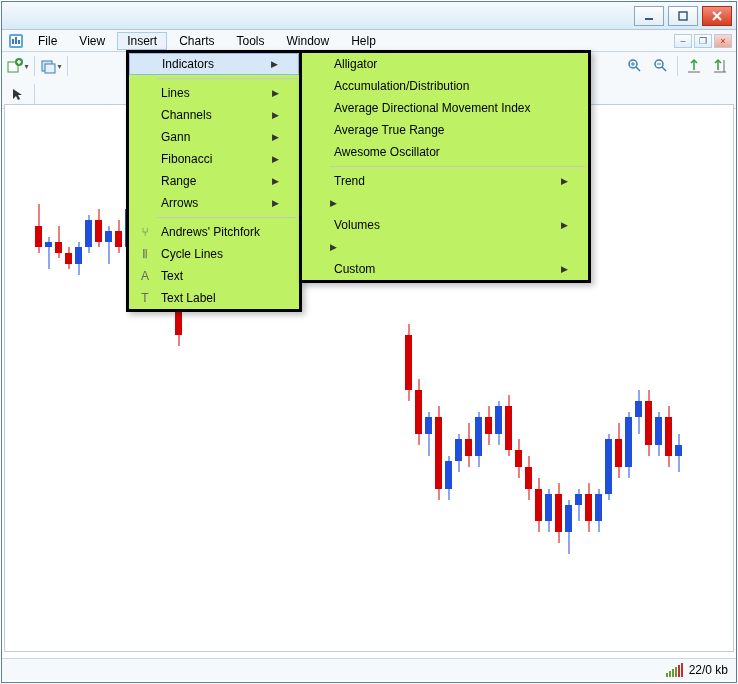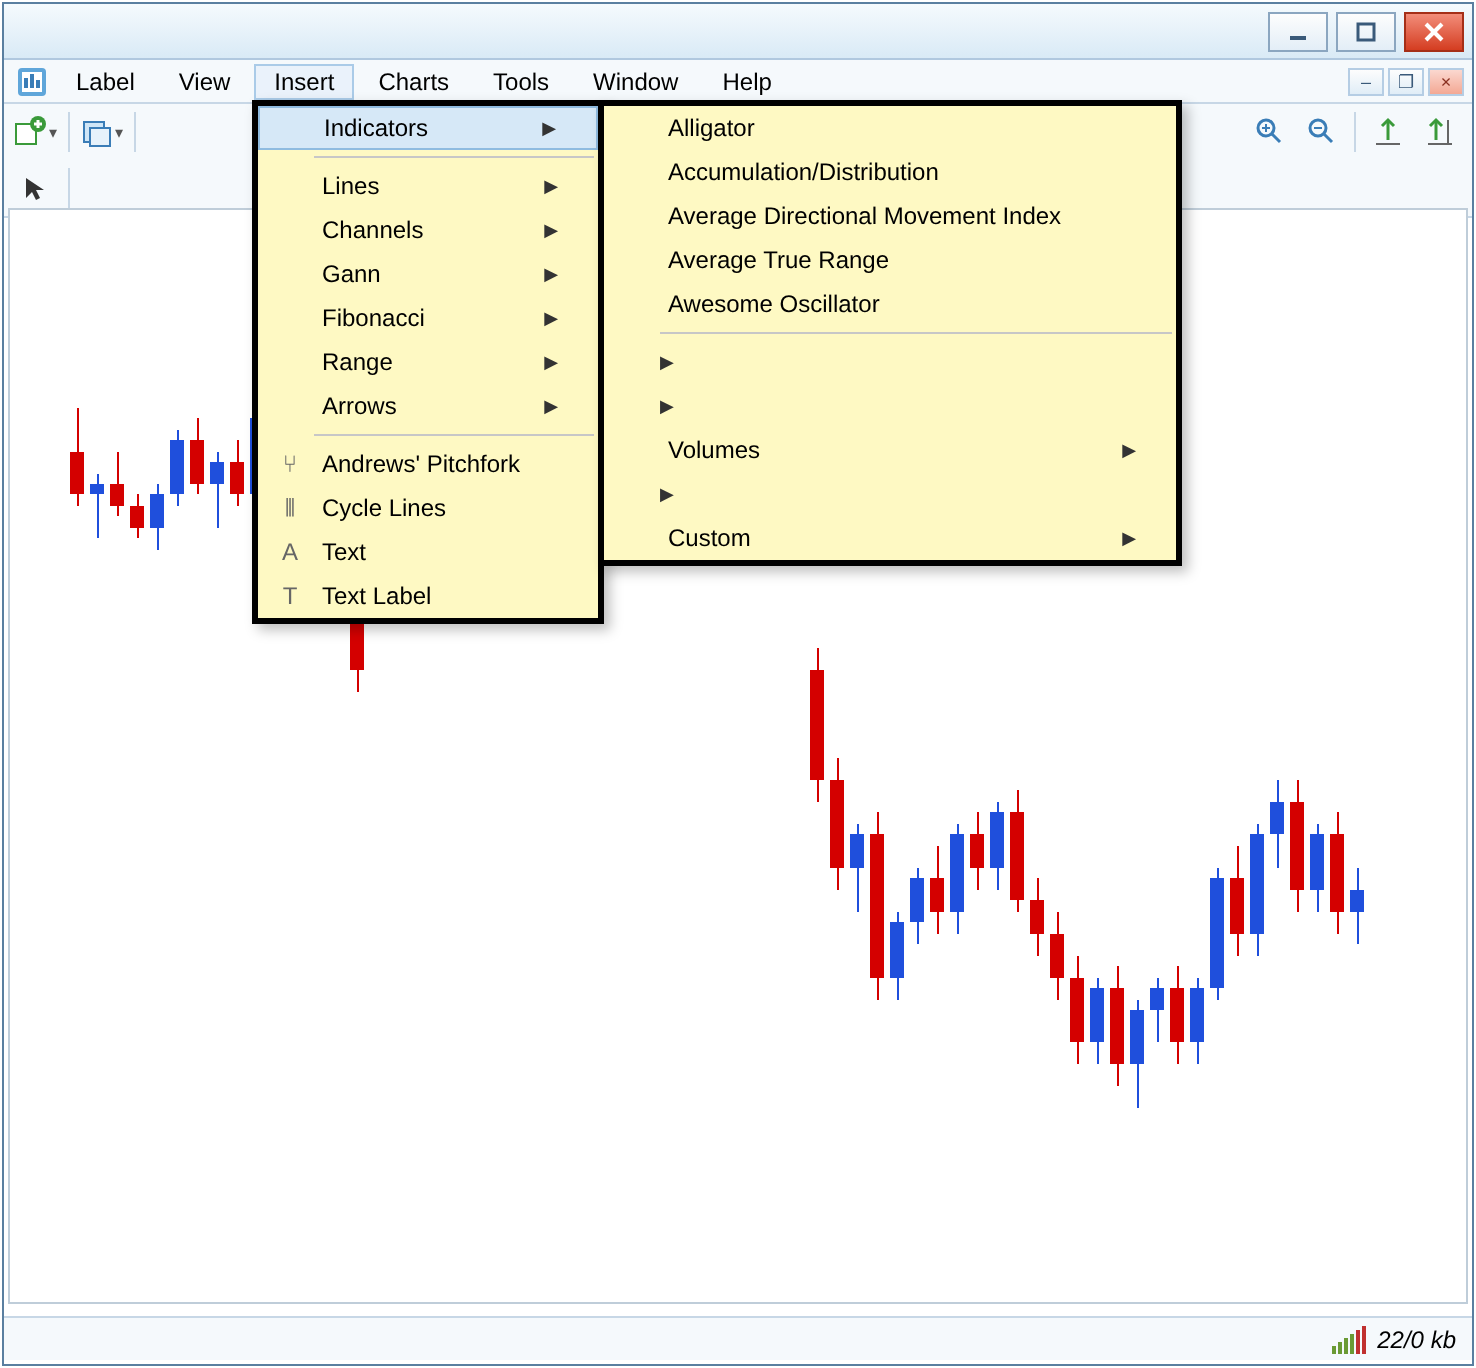--- a/index.html
+++ b/index.html
@@ -26,33 +26,33 @@
   .toolbars { display: flex; flex-direction: column; border-bottom: 1px solid #c7d7e6; background: #f5f9fc; }
   .toolbar { height: 28px; display: flex; align-items: center; padding: 0 4px; gap: 2px; }
   .tb-btn { width: 24px; height: 22px; display: flex; align-items: center; justify-content: center; border: 1px solid transparent; cursor: pointer; }
   .tb-sep { width: 1px; height: 20px; background: #c7d7e6; margin: 0 2px; }
   .split-arrow { font-size: 8px; color: #555; margin-left: 1px; }
 
   
   .chart { position: absolute; left: 2px; right: 2px; top: 102px; bottom: 30px; border: 1px solid #bfcdd9; background: #fff; }
 
   
-  .statusbar { position: absolute; left: 0; right: 0; bottom: 2px; height: 22px; display: flex; align-items: center; border-top: 1px solid #c7d7e6; background: #f5f9fc; padding: 0 8px; gap: 6px; font-style: italic; }
+  .statusbar { position: absolute; left: 0; right: 0; bottom: 2px; height: 22px; display: flex; align-items: center; border-top: 1px solid #c7d7e6; background: #f5f9fc; padding: 0 8px; gap: 6px; }
   .status-right { margin-left: auto; display: flex; align-items: center; gap: 6px; }
   .conn-bars { display: flex; align-items: flex-end; gap: 1px; height: 14px; }
   .conn-bars span { width: 2px; background: #6a9a34; }
   .conn-bars span:nth-child(1){height:4px}
   .conn-bars span:nth-child(2){height:6px}
   .conn-bars span:nth-child(3){height:8px}
   .conn-bars span:nth-child(4){height:10px}
   .conn-bars span:nth-child(5){height:12px; background:#c0302f}
   .conn-bars span:nth-child(6){height:14px; background:#c0302f}
 
   
-  .dropdown { position: absolute; background: #fef9c3; border: 3px solid #000; box-shadow: 3px 3px 6px rgba(0,0,0,.25); z-index: 50; }
+  .dropdown { position: absolute; background: #bef264; border: 3px solid #000; box-shadow: 3px 3px 6px rgba(0,0,0,.25); z-index: 50; }
   .dd-row { display: flex; align-items: center; height: 22px; padding: 0 20px 0 4px; cursor: pointer; }
   .dd-row.hl { background: #d6e8f7; border: 1px solid #8fbbe0; height: 22px; }
   .dd-ico { width: 24px; display: flex; align-items: center; justify-content: center; color: #666; }
   .dd-txt { flex: 1; padding-left: 4px; }
   .dd-arrow { font-size: 9px; color: #333; }
   .dd-sep { height: 1px; background: #c7c7c7; margin: 3px 2px 3px 28px; }
   .insert-menu { top: 48px; left: 124px; width: 176px; }
   .indicators-menu { top: 48px; left: 297px; width: 292px; }
 
   
@@ -92,21 +92,21 @@
   <div class="menubar">
     <span class="menu-icon">
       <svg width="16" height="16" viewBox="0 0 16 16">
           <rect x="1" y="1" width="14" height="14" fill="#5fa6da" rx="2"></rect>
           <rect x="3" y="3" width="10" height="10" fill="#fff"></rect>
           <rect x="4" y="6" width="2" height="5" fill="#3a7db7"></rect>
           <rect x="7" y="4" width="2" height="7" fill="#3a7db7"></rect>
           <rect x="10" y="7" width="2" height="4" fill="#3a7db7"></rect>
         </svg>
     </span>
-    <span class="menu-item">Label</span>
+    <span class="menu-item">File</span>
     <span class="menu-item">View</span>
     <span class="menu-item open">Insert</span>
     <span class="menu-item">Charts</span>
     <span class="menu-item">Tools</span>
     <span class="menu-item">Window</span>
     <span class="menu-item">Help</span>
     <div class="mini-controls">
       <div class="mini-btn">–</div>
       <div class="mini-btn">❐</div>
       <div class="mini-btn x">×</div>
@@ -438,20 +438,21 @@
         <span class="dd-ico"></span>
         <span class="dd-txt">Average True Range</span>
       </div>
     <div class="dd-row">
         <span class="dd-ico"></span>
         <span class="dd-txt">Awesome Oscillator</span>
       </div>
     <div class="dd-sep"></div>
     <div class="dd-row">
         <span class="dd-ico"></span>
+        <span class="dd-txt">Trend</span>
         <span class="dd-arrow">▶</span>
       </div>
     <div class="dd-row">
         <span class="dd-ico"></span>
         <span class="dd-arrow">▶</span>
       </div>
     <div class="dd-row">
         <span class="dd-ico"></span>
         <span class="dd-txt">Volumes</span>
         <span class="dd-arrow">▶</span>

